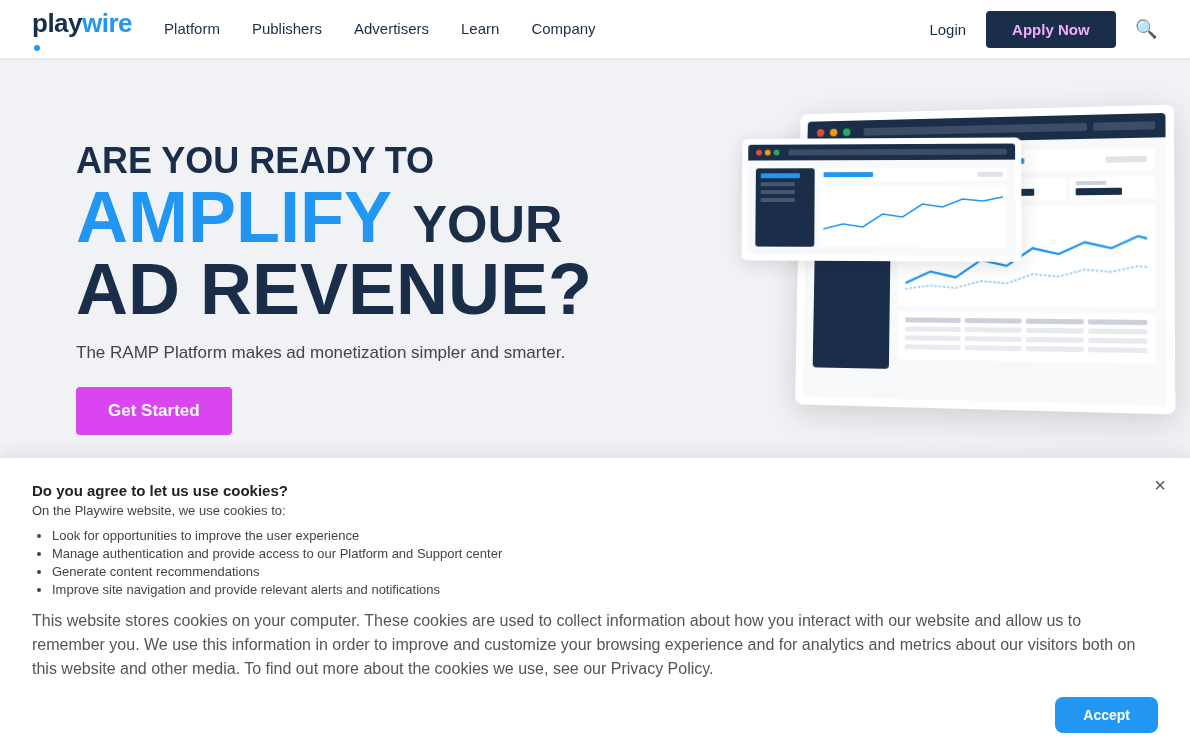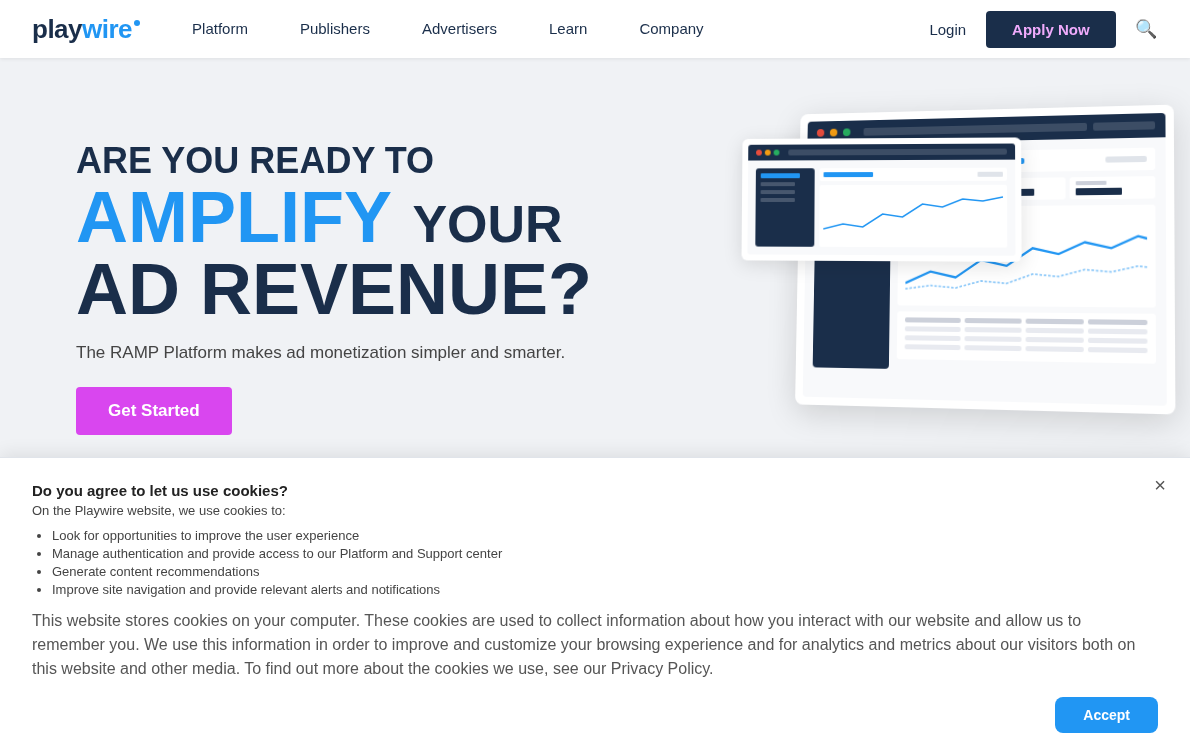--- a/index.html
+++ b/index.html
@@ -13,20 +13,21 @@
       padding: 0 32px;
       height: 58px;
       box-shadow: 0 1px 4px rgba(0,0,0,0.08);
       position: relative;
       z-index: 10;
     }
     .logo {
       display: flex;
       align-items: center;
       margin-right: 32px;
+      flex-direction: column;
     }
     .logo-text {
       font-size: 26px;
       font-weight: 700;
       color: #1a2e4a;
       letter-spacing: -0.5px;
     }
     .logo-text span { color: #2196f3; }
     .logo-dot {
       width: 6px; height: 6px;
@@ -40,21 +41,20 @@
       display: flex;
       gap: 32px;
       flex: 1;
       list-style: none;
     }
     .nav-links a {
       text-decoration: none;
       color: #1a2e4a;
       font-size: 15px;
       font-weight: 500;
-      margin-left: 20px;
     }
     .nav-actions {
       display: flex;
       align-items: center;
       gap: 20px;
     }
     .nav-login {
       color: #1a2e4a;
       font-size: 15px;
       font-weight: 500;

